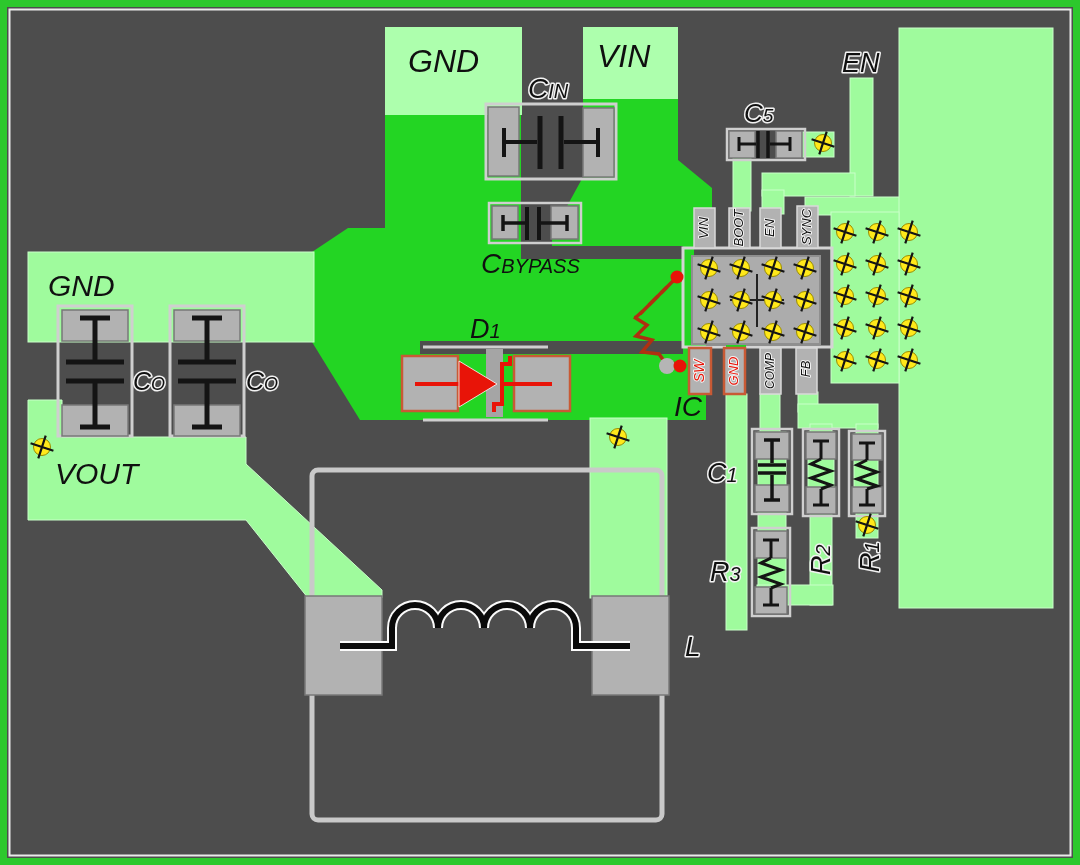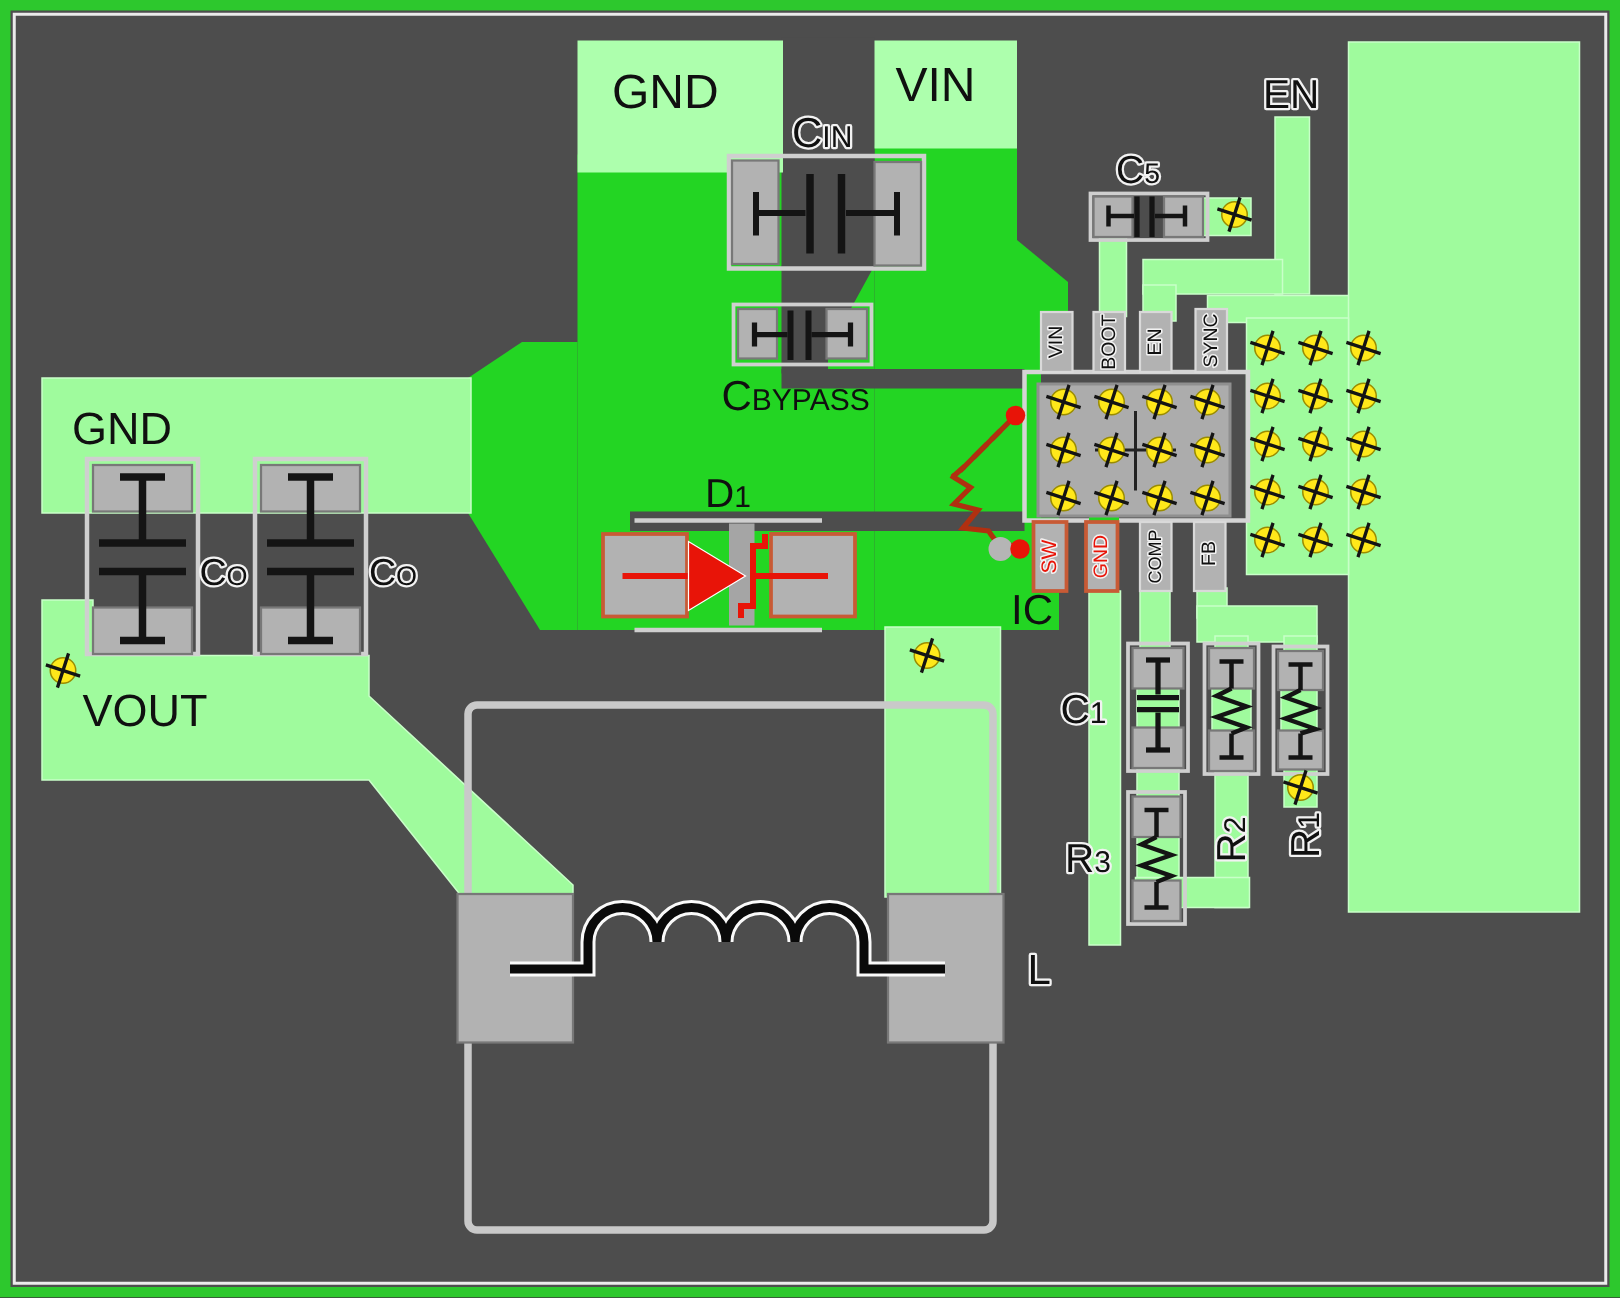--- a/index.html
+++ b/index.html
@@ -1,16 +1,16 @@
 <!DOCTYPE html>
 <html style="--background: #4d4d4d; --board-border: #2dc82d; --border-inner: #ebebeb; --copper-bright: #23d523; --copper-light: #9ffb9d; --copper-pale: #adffad; --pad-gray: #b2b2b2; --ic-body: #acacac; --via-yellow: #ffe81a; --highlight-red: #e81408; --parasitic-red: #b03010;"><head>
 <meta charset="utf-8">
 <style>
   html,body{margin:0;padding:0;background:#333;}
-  #stage{width:1080px;height:865px;position:relative;}
+  #stage{width:1080px;height:865px;position:relative;font-style:italic;}
   svg{display:block;}
   .pour-bright{fill:var(--copper-bright);}
   .pour-light{fill:var(--copper-light);stroke:#c9ffc9;stroke-width:1;}
   .pour-pale{fill:var(--copper-pale);}
   .cut{fill:var(--background);}
   .pad{fill:var(--pad-gray);stroke:#787878;stroke-width:1.5;}
   .pad-lt{fill:var(--pad-gray);stroke:#d9d9d9;stroke-width:1.5;}
   .pad-red{fill:var(--pad-gray);stroke:#c85a35;stroke-width:2.5;}
   .outline{fill:none;stroke:#cfcfcf;stroke-width:3;}
   .outline-thin{fill:none;stroke:#cfcfcf;stroke-width:2.5;}

